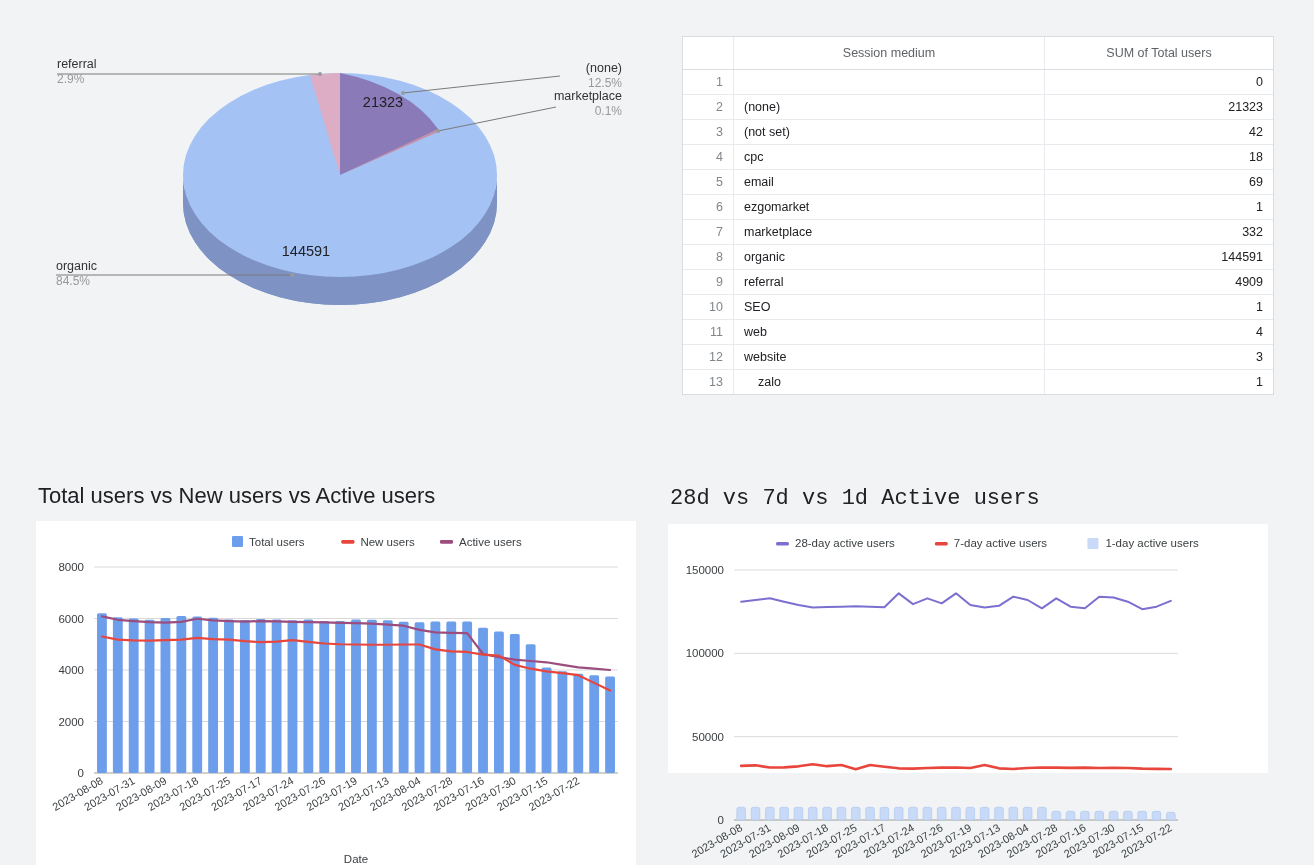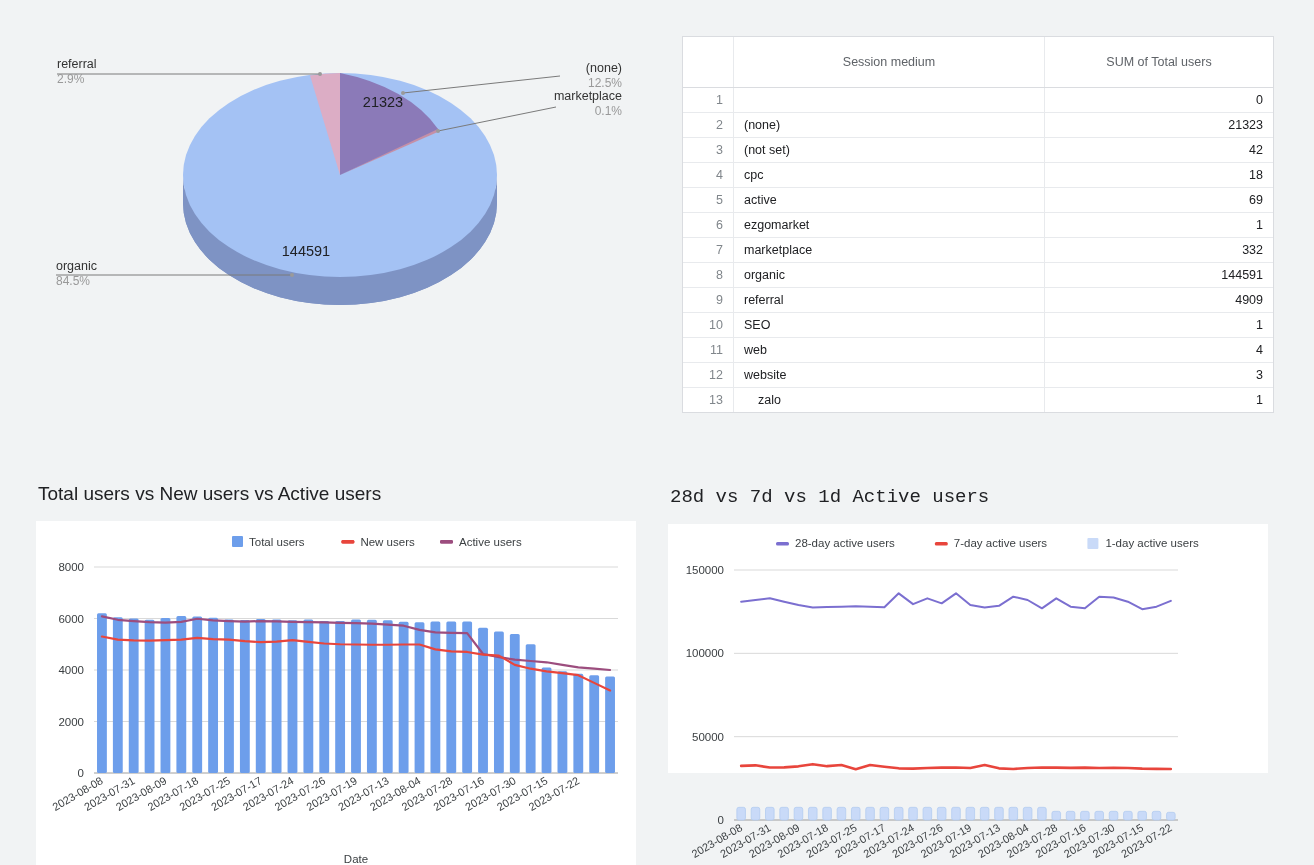--- a/index.html
+++ b/index.html
@@ -62,21 +62,21 @@
     color: #202124;
     table-layout: fixed;
   }
   table.dt thead th {
     font-weight: normal;
     color: #5f6368;
     font-size: 12.5px;
     height: 32px;
     border-bottom: 1px solid #dadce0;
     background: #ffffff;
-    padding: 9px 10px;
+    padding: 0 10px;
   }
   table.dt th.c-idx { width: 30px; border-right: 1px solid #e8eaed; }
   table.dt th.c-med { width: 290px; text-align: center; border-right: 1px solid #e8eaed; }
   table.dt th.c-sum { text-align: center; }
 
   table.dt tbody td {
     height: 24px;
     border-bottom: 1px solid #e8eaed;
     padding: 0 10px;
     white-space: nowrap;
@@ -90,21 +90,21 @@
     padding: 0 6px 0 4px;
     border-right: 1px solid #e8eaed;
     font-size: 12.5px;
   }
   td.c-med { border-right: 1px solid #e8eaed; text-align: left; }
   td.c-sum { text-align: right; }
 
   
   .chart-title {
     position: absolute;
-    font-size: 19px;
+    font-size: 22px;
     color: #202124;
     font-family: "Liberation Sans", sans-serif;
     white-space: nowrap;
   }
   #title-left  { left: 38px;  top: 483px; }
   #title-right { left: 670px; top: 486px; font-family: Liberation Mono, monospace; }
 
   
   .chart-card {
     position: absolute;
@@ -221,21 +221,21 @@
             <td class="c-med">(not set)</td>
             <td class="c-sum">42</td>
           </tr>
           <tr>
             <td class="c-idx">4</td>
             <td class="c-med">cpc</td>
             <td class="c-sum">18</td>
           </tr>
           <tr>
             <td class="c-idx">5</td>
-            <td class="c-med">active</td>
+            <td class="c-med">email</td>
             <td class="c-sum">69</td>
           </tr>
           <tr>
             <td class="c-idx">6</td>
             <td class="c-med">ezgomarket</td>
             <td class="c-sum">1</td>
           </tr>
           <tr>
             <td class="c-idx">7</td>
             <td class="c-med">marketplace</td>

